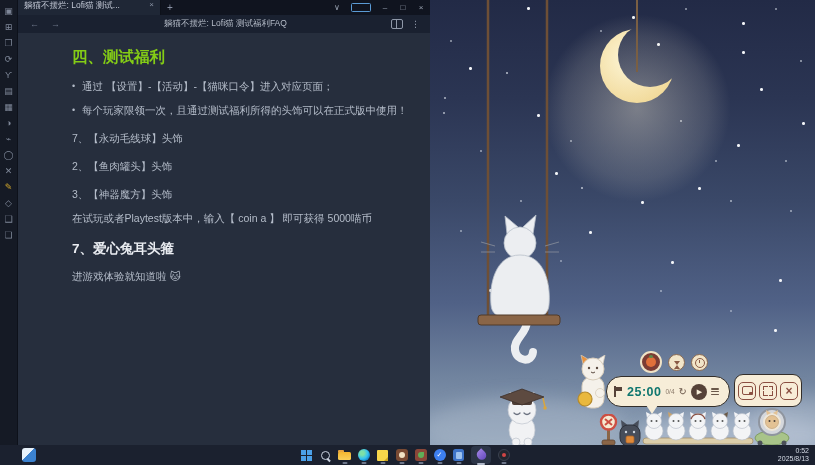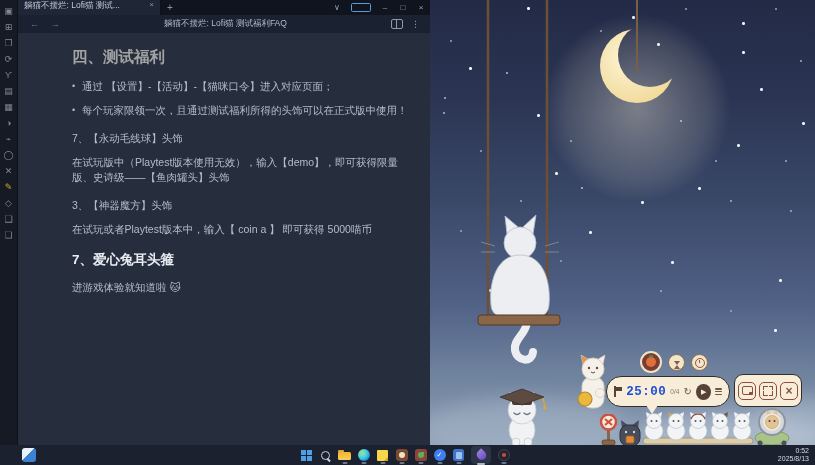--- a/index.html
+++ b/index.html
@@ -55,21 +55,21 @@
   .bluebox{display:inline-block;width:7px;height:7px;border:1.3px solid #5b9bd5;border-radius:1.5px;margin:0 5px;}
   .toolbar{position:absolute;left:18px;top:15px;right:0;height:18px;background:#1a2130;
     border-bottom:1px solid #0f1420;display:flex;align-items:center;font-size:9px;color:#6a7385;}
   .nav-arrow{margin-left:12px;}
   .t-title{flex:1;text-align:center;color:#b6bdc9;font-size:8.5px;white-space:nowrap;overflow:hidden;}
   .book{width:10px;height:8px;border:1.2px solid #8f98a8;border-radius:2px;position:relative;margin-right:8px;}
   .book::after{content:"";position:absolute;left:4px;top:0;width:1px;height:8px;background:#8f98a8;}
   .kebab{margin-right:10px;color:#8f98a8;font-size:9px;}
   .doc{position:absolute;left:18px;top:33px;right:0;bottom:0;background:#262e3d;
     padding:12px 18px 0 54px;box-sizing:border-box;color:#b4bcc9;font-size:10.5px;line-height:15px;overflow:hidden;}
-  .doc h1{margin:2px 0 12px 0;font-size:15.5px;line-height:20px;color:#a3a3a3;font-weight:bold;}
+  .doc h1{margin:2px 0 12px 0;font-size:15.5px;line-height:20px;color:#84cc16;font-weight:bold;}
   .doc p{margin:8px 0 9px 0;}
   .doc .bullet{padding-left:10px;position:relative;}
   .doc .bullet::before{content:"•";position:absolute;left:0;top:0;font-size:9px;}
   .doc .item-title{margin-top:13px;}
   .doc h2{margin:14px 0 11px 0;font-size:13.5px;line-height:18px;color:#e9ecf1;font-weight:bold;}
 
   
   .wtab{position:absolute;border-radius:50%;display:flex;align-items:center;justify-content:center;box-sizing:border-box;}
   .wtab-tomato{left:640px;top:351px;width:22px;height:22px;background:#7b3c34;border:2px solid #f0e3c6;}
   .tomato{width:10px;height:10px;background:#e0703a;border-radius:50%;position:relative;}
@@ -81,21 +81,21 @@
   .hg::after{content:"";position:absolute;left:-3px;top:0;width:0;height:0;
     border-left:3px solid transparent;border-right:3px solid transparent;border-bottom:4px solid #8a5a45;}
   .clk{width:8px;height:8px;border:1.3px solid #8a5a45;border-radius:50%;position:relative;}
   .clk::after{content:"";position:absolute;left:3px;top:1px;width:1.2px;height:3px;background:#8a5a45;}
   .pill{position:absolute;left:606px;top:376px;width:124px;height:31px;background:#f7edd8;
     border:1.5px solid #332e2a;border-radius:15px;box-sizing:border-box;
     display:flex;align-items:center;gap:4px;padding:0 7px;}
   .flag{width:9px;height:11px;position:relative;}
   .flag::before{content:"";position:absolute;left:0;top:0;width:1.5px;height:11px;background:#564238;}
   .flag::after{content:"";position:absolute;left:1.5px;top:0.5px;width:6px;height:4.5px;background:#564238;}
-  .timer{font-size:12.5px;font-weight:bold;color:#1d4ed8;letter-spacing:.5px;font-family:Liberation Mono, monospace;}
+  .timer{font-size:12.5px;font-weight:bold;color:#0f766e;letter-spacing:.5px;}
   .frac{font-size:6.5px;color:#8a7a6a;}
   .loop{font-size:10px;color:#6b584a;}
   .play{width:16px;height:16px;border-radius:50%;background:#564238;display:flex;align-items:center;
     justify-content:center;border:none;padding:0;}
   .play span{color:#f7edd8;font-size:7px;line-height:1;margin-left:1px;}
   .hamb{width:8px;height:9px;display:flex;flex-direction:column;justify-content:space-between;padding:1px 0;box-sizing:border-box;}
   .hamb i{display:block;height:1.5px;background:#6b584a;border-radius:1px;}
   .pill-tail{position:absolute;left:646px;top:405px;width:0;height:0;
     border-left:6px solid transparent;border-right:6px solid transparent;border-top:9px solid #f7edd8;}
   .wpanel{position:absolute;left:734px;top:374px;width:68px;height:33px;background:#f7edd8;
@@ -258,21 +258,21 @@
       <span class="t-title">躺猫不摆烂: Lofi猫 测试福利FAQ</span>
       <span class="book"></span>
       <span class="kebab">⋮</span>
     </div>
 
     <div class="doc">
       <h1>四、测试福利</h1>
       <p class="bullet">通过 【设置】-【活动】-【猫咪口令】进入对应页面；</p>
       <p class="bullet">每个玩家限领一次，且通过测试福利所得的头饰可以在正式版中使用！</p>
       <p class="item-title">7、【永动毛线球】头饰</p>
-      <p>在试玩版中（Playtest版本使用无效），输入【demo】，即可获得限量版、史诗级——【鱼肉罐头】头饰</p>
+      <p class="item-title">2、【鱼肉罐头】头饰</p>
       <p class="item-title">3、【神器魔方】头饰</p>
       <p>在试玩或者Playtest版本中，输入【 coin a 】 即可获得 5000喵币</p>
       <h2>7、爱心兔耳头箍</h2>
       <p>进游戏体验就知道啦 🐱</p>
 
     </div>
   </div>
 
   <div class="wtab wtab-tomato">
       <span class="tomato"></span>

